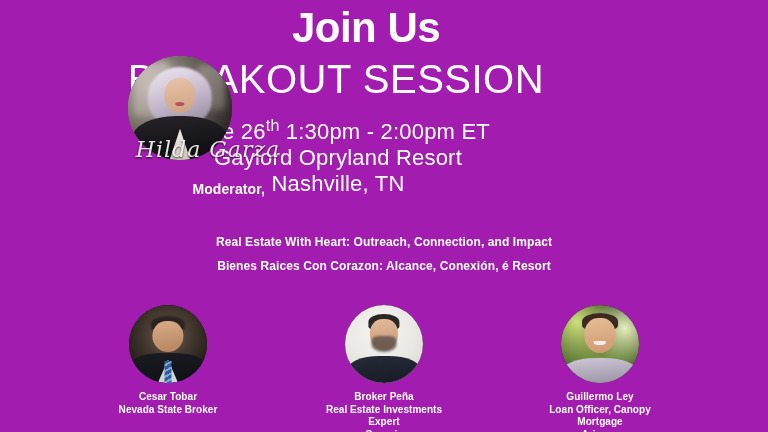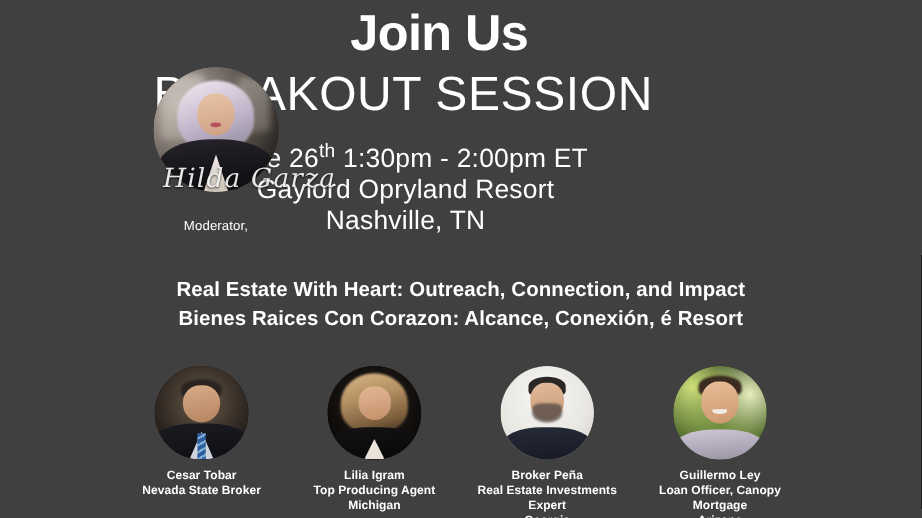--- a/index.html
+++ b/index.html
@@ -1,21 +1,21 @@
 <!DOCTYPE html>
 <html><head>
 <meta charset="utf-8">
 <style>
   html,body{margin:0;padding:0;background:#000;}
   body{
     width:768px;height:432px;overflow:hidden;
     font-family:"Liberation Sans","DejaVu Sans",sans-serif;
     color:#ffffff;position:relative;
   }
-  .stage{position:absolute;inset:0;background:#404040;}
+  .stage{position:absolute;inset:0;background:#a21caf;}
 
   
   .join-us{
     position:absolute;left:0;top:4px;width:768px;
     text-align:center;
     font-size:42px;line-height:48px;font-weight:bold;
     letter-spacing:-0.5px;
     transform:translateX(-18px);
   }
   .breakout{
@@ -33,21 +33,21 @@
     font-size:22px;line-height:26px;font-weight:400;
     letter-spacing:0.2px;
     transform:translateX(-46px);
   }
   .details sup{font-size:16px;vertical-align:super;line-height:0;}
 
   
   .session-titles{
     position:absolute;left:0;top:230px;width:768px;
     text-align:center;
-    font-size:17px;line-height:24px;font-weight:bold;
+    font-size:12px;line-height:24px;font-weight:bold;
     letter-spacing:0.1px;
   }
 
   
   .moderator{position:absolute;left:95px;top:56px;width:170px;}
   .mod-photo{
     position:relative;width:104px;height:104px;margin:0 auto;
     border-radius:50%;overflow:hidden;
     background:#1a1714;
   }
@@ -104,22 +104,22 @@
     text-align:center;
     font-family:"DejaVu Serif",serif;
     font-style:italic;font-size:22px;line-height:24px;
     color:#f2f2f2;opacity:.94;
     text-shadow:0 1px 2px rgba(0,0,0,.85);
     letter-spacing:1px;
     pointer-events:none;
     margin-left:28px;
   }
   .mod-caption{
-    margin-top:22px;text-align:center;
-    font-size:11px;line-height:14px;font-weight:400;
+    margin-top:22px;text-align:right;
+    font-size:14px;line-height:14px;font-weight:700;
     letter-spacing:.1px;
   }
 
   
   .speakers{
     position:absolute;left:104px;top:305px;width:560px;
     display:flex;justify-content:space-between;align-items:flex-start;
   }
   .speaker{width:128px;text-align:center;}
   .sp-photo{
@@ -253,34 +253,20 @@
         <div class="shirt"></div>
         <div class="tie"></div>
       </div>
       <div class="sp-caption">
         <span class="sp-name">Cesar Tobar</span>
         <span class="sp-role">Nevada State Broker</span>
         <span class="sp-loc"></span>
       </div>
     </div>
 
-    <div class="speaker">
-      <div class="sp-photo ph-lilia">
-        <div class="bg"></div>
-        <div class="hair"></div>
-        <div class="face"></div>
-        <div class="top"></div>
-        <div class="collar"></div>
-      </div>
-      <div class="sp-caption">
-        <span class="sp-name">Lilia Igram</span>
-        <span class="sp-role">Top Producing Agent</span>
-        <span class="sp-loc">Michigan</span>
-      </div>
-    </div>
 
     <div class="speaker">
       <div class="sp-photo ph-freddy">
         <div class="bg"></div>
         <div class="hair"></div>
         <div class="face"></div>
         <div class="beard"></div>
         <div class="shirt"></div>
       </div>
       <div class="sp-caption">

